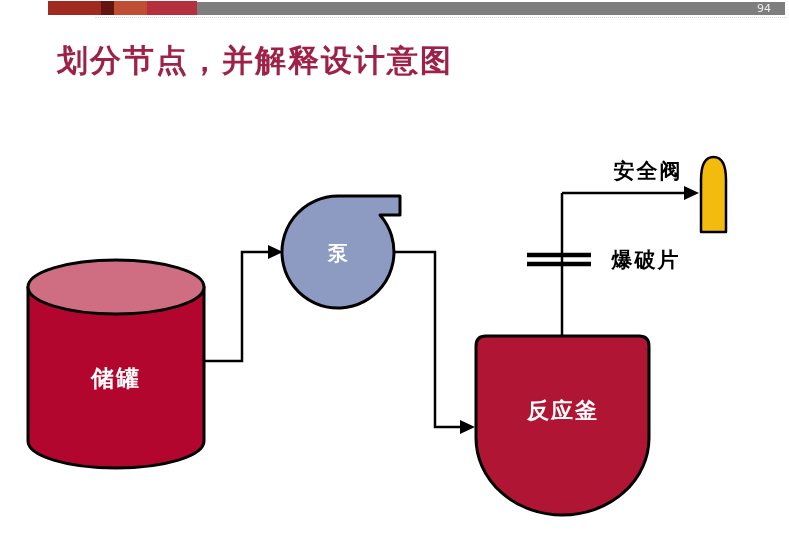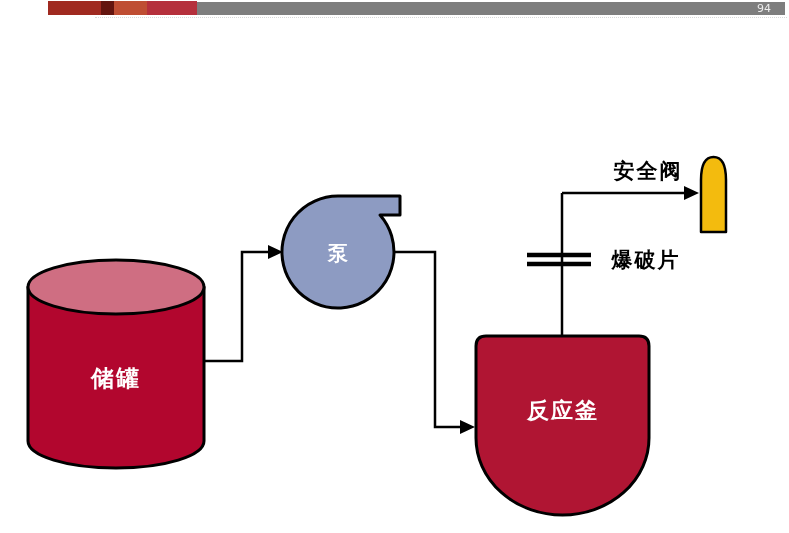--- a/index.html
+++ b/index.html
@@ -48,20 +48,21 @@
 
   <div class="accent-block b1" style="background: rgb(160, 42, 32);"></div>
   <div class="accent-block b2" style="background: rgb(100, 21, 15);"></div>
   <div class="accent-block b3" style="background: rgb(191, 78, 51);"></div>
   <div class="accent-block b4" style="background: rgb(181, 48, 60);"></div>
   <div class="top-bar" style="background: rgb(126, 126, 126);">
     <span class="page-number">94</span>
   </div>
   <div class="bar-shadow"></div>
 
+  <h1 class="title">划分节点，并解释设计意图</h1>
 
   <svg class="diagram" width="789" height="533" viewBox="0 0 789 533">
 
     <g fill="none" stroke-width="2.5" stroke="#000000">
 
       <polyline points="204,361 242,361 242,252 270,252"></polyline>
 
       <polyline points="395,252 435,252 435,427 462,427"></polyline>
 
       <line x1="562" y1="336" x2="562" y2="193"></line>

